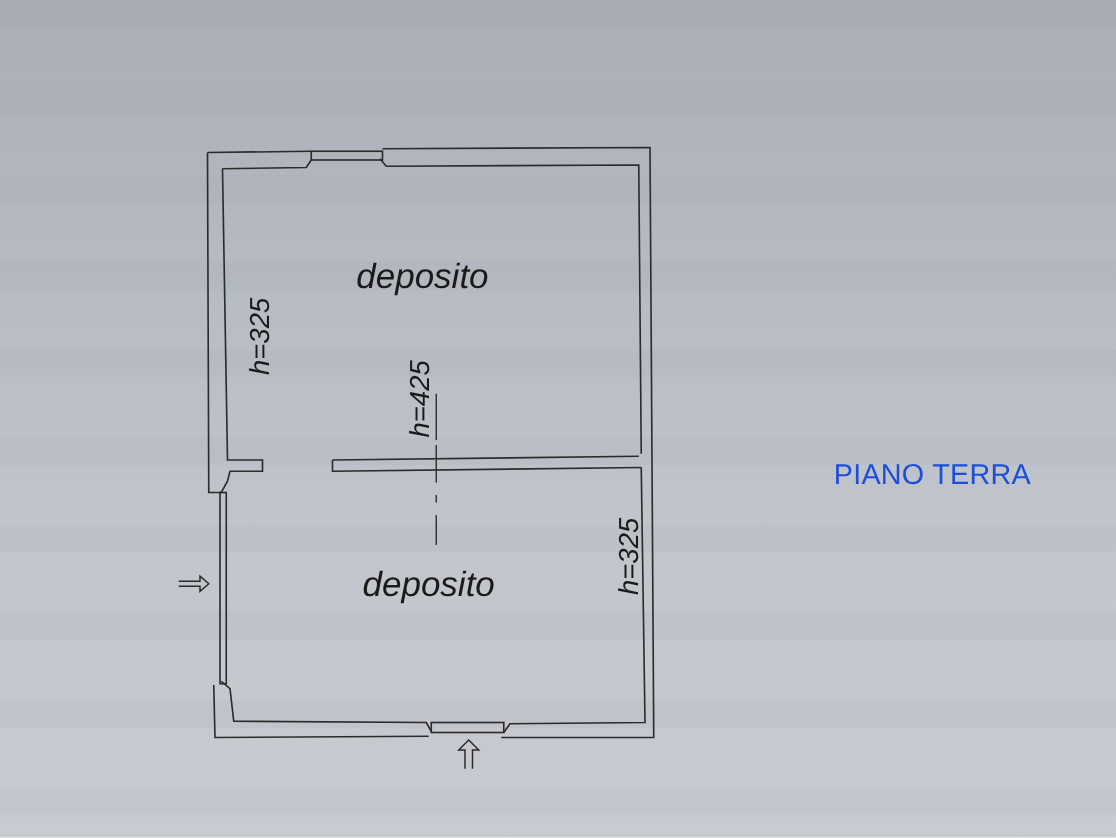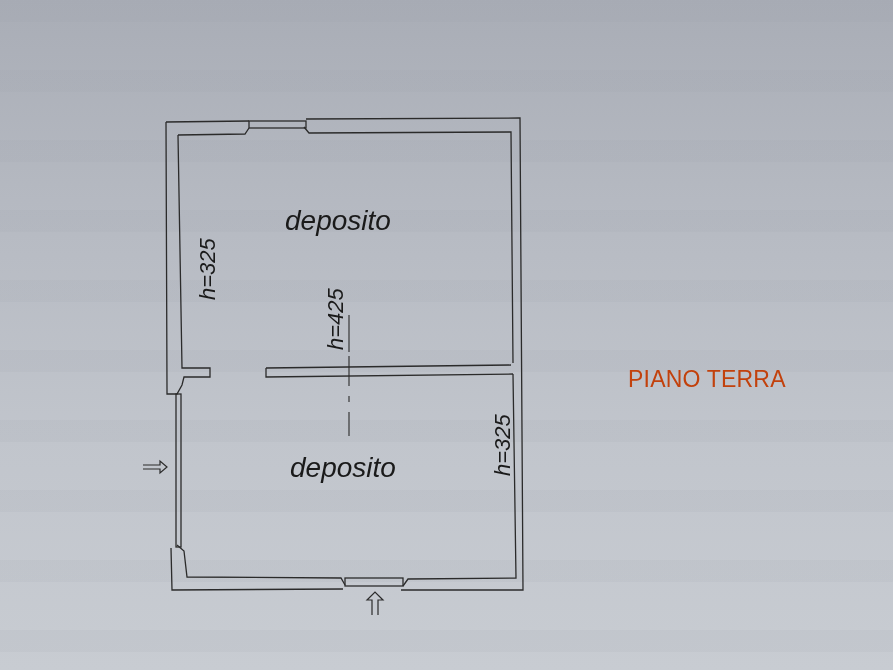--- a/index.html
+++ b/index.html
@@ -9,22 +9,22 @@
       font-family: "Liberation Sans", sans-serif;
     }
     .faint {
       position:absolute; left:0; top:0; width:893px; height:670px;
       background:
         repeating-linear-gradient(180deg, rgba(150,155,165,0.10) 0px, rgba(150,155,165,0.10) 22px, rgba(0,0,0,0) 22px, rgba(0,0,0,0) 70px);
       pointer-events:none;
     }
     svg.plan { position:absolute; left:0; top:0; }
     .label-title {
-      position:absolute; left:628px; top:366px;
-      font-size:23px; color:#c2410c; letter-spacing:0.2px;
+      position:absolute; left:667px; top:366px;
+      font-size:23px; color:#1d4ed8; letter-spacing:0.2px;
     }
   </style>
 </head>
 <body>
 
 <div class="faint"></div>
 
 <svg class="plan" width="893" height="670" viewBox="0 0 893 670">
   <g fill="none" stroke="#2b2b2b" stroke-width="1.3">
 

